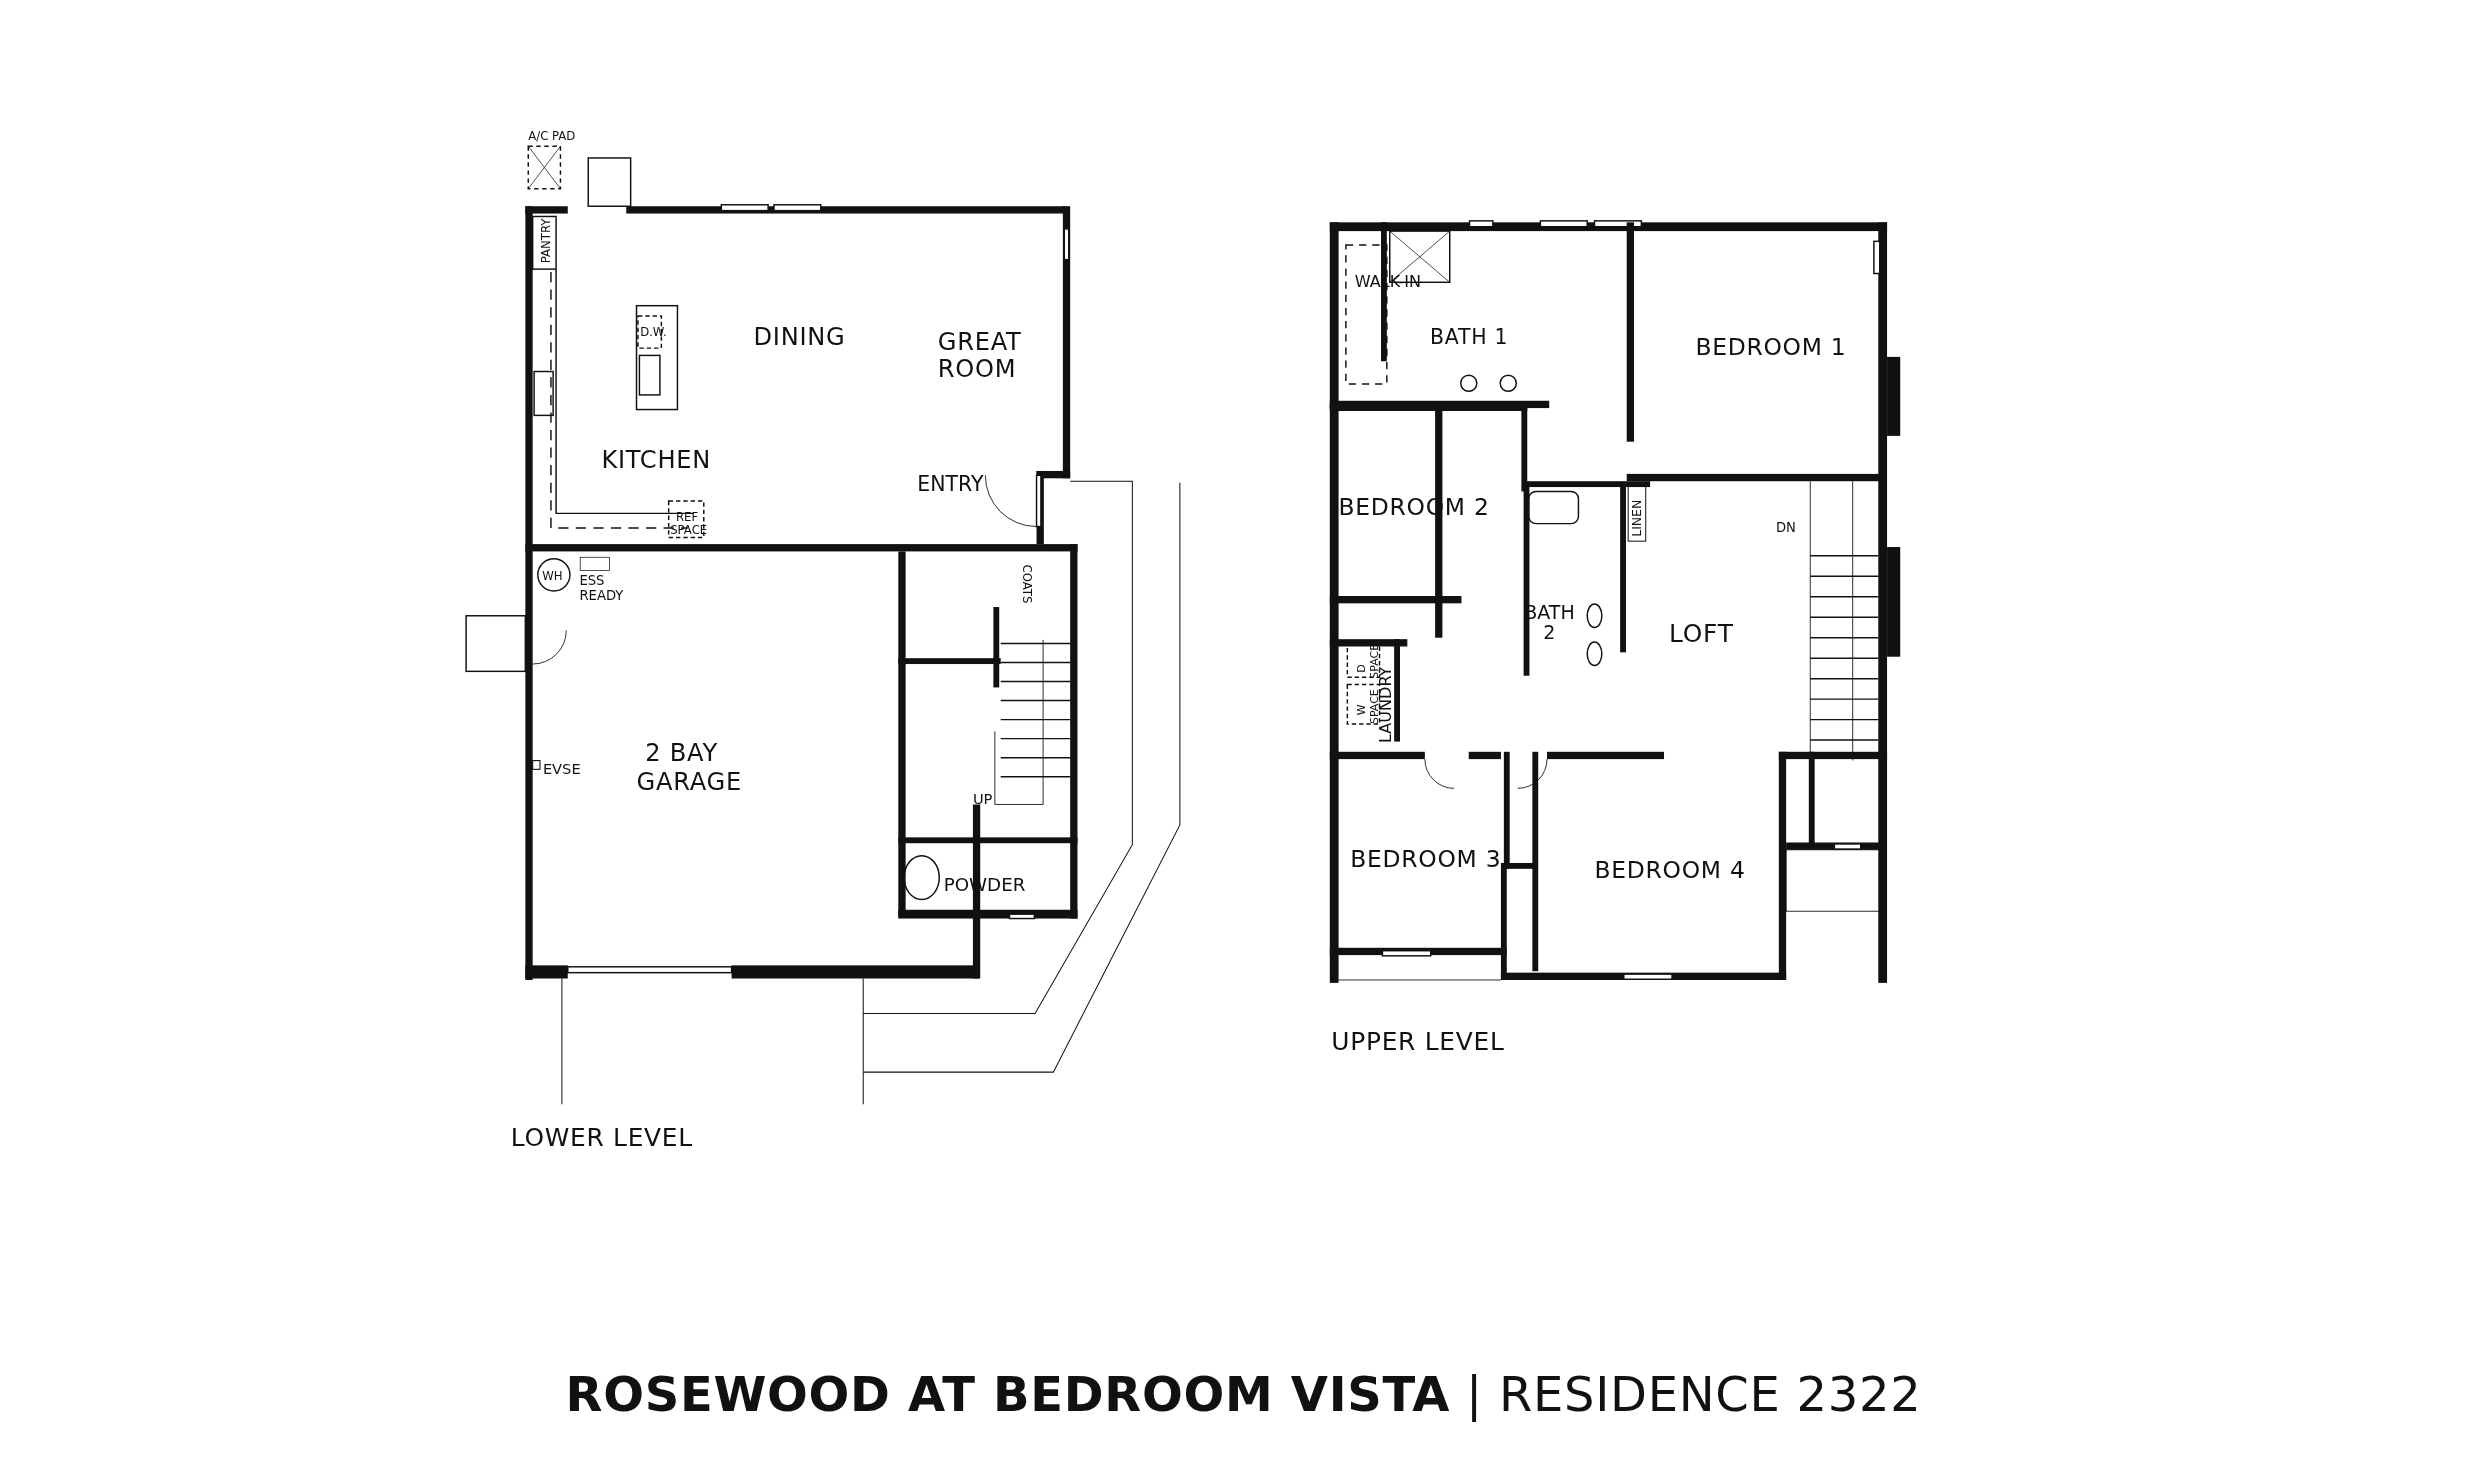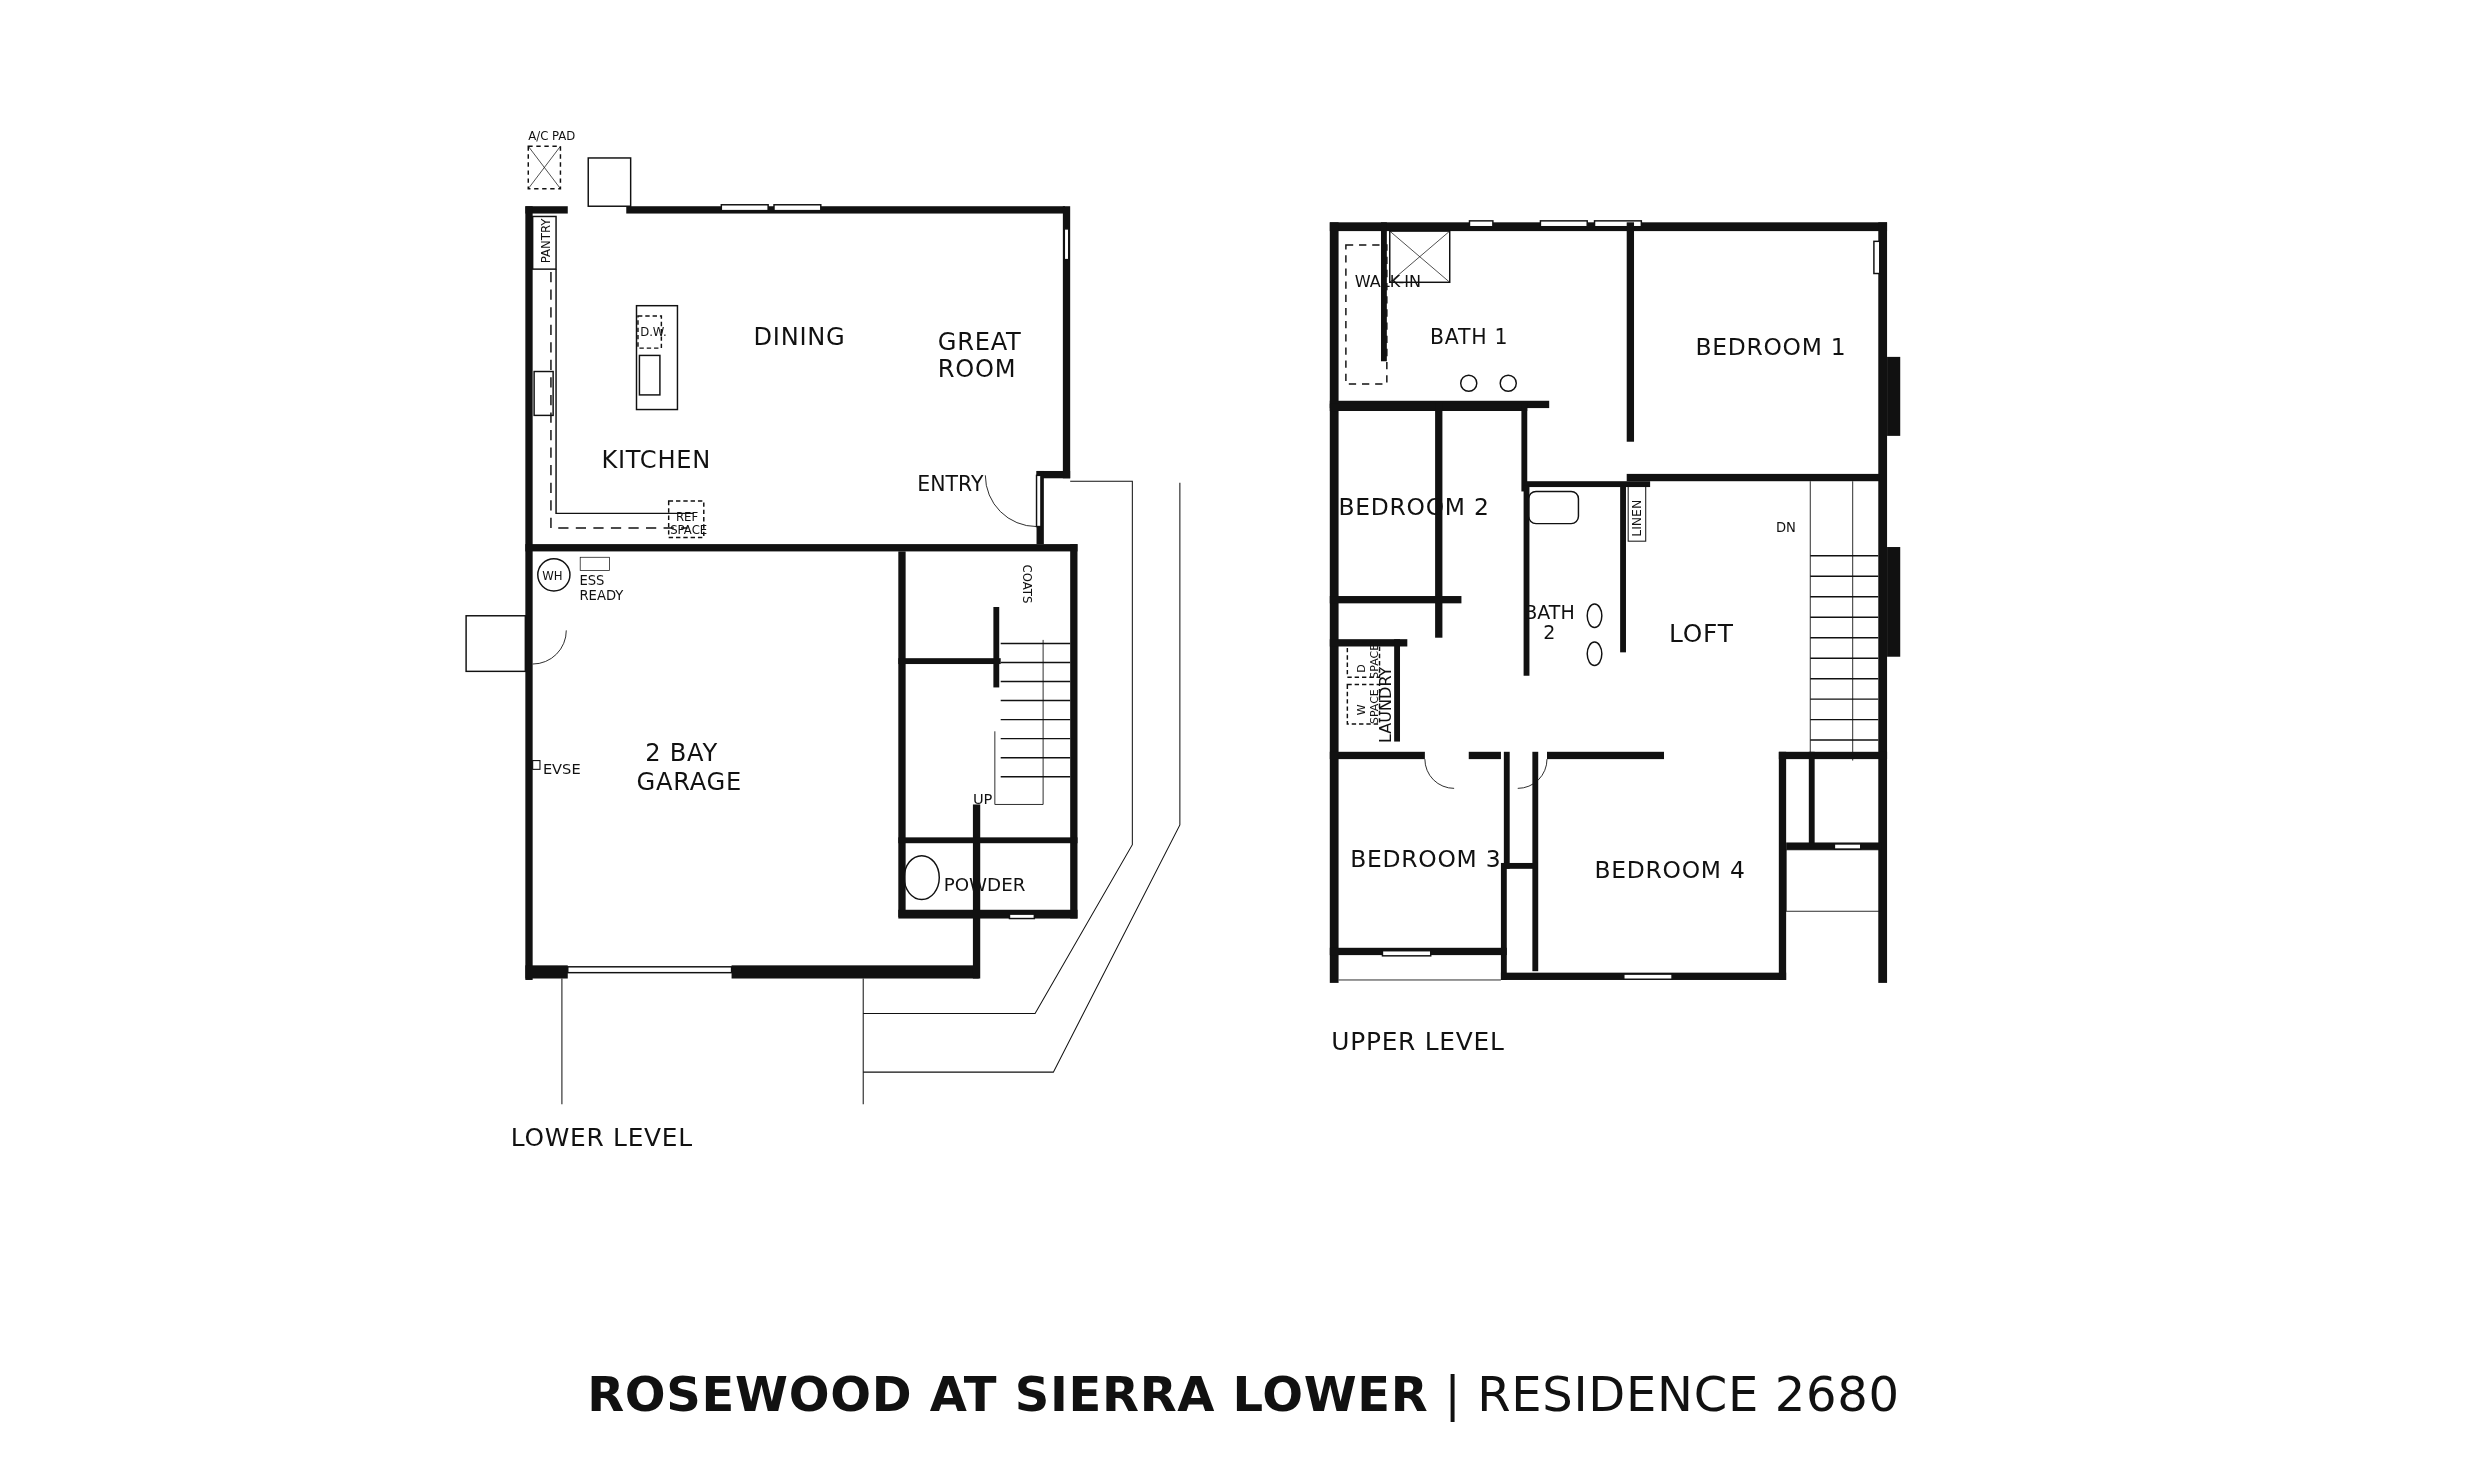--- a/index.html
+++ b/index.html
@@ -217,17 +217,17 @@
     <rect x="2442" y="1162" width="130" height="84" class="thin" style="stroke-width:1.2"></rect>
     <line x1="1830" y1="1340" x2="2052" y2="1340" class="thin" style="stroke-width:1.2"></line>
     <text x="1846" y="1186" class="room" style="font-size:32px">BEDROOM 3</text>
     <text x="2180" y="1200" class="room" style="font-size:32px">BEDROOM 4</text>
 
     <text x="1820" y="1436" class="level">UPPER LEVEL</text>
   </g>
 </svg>
 
 <div class="title">
-  <b>ROSEWOOD AT SIERRA LOWER</b>
+  <b>ROSEWOOD AT BEDROOM VISTA</b>
   <span>|</span>
-  <span>RESIDENCE 2680</span>
+  <span>RESIDENCE 2322</span>
 </div>
 
 
 </body></html>

